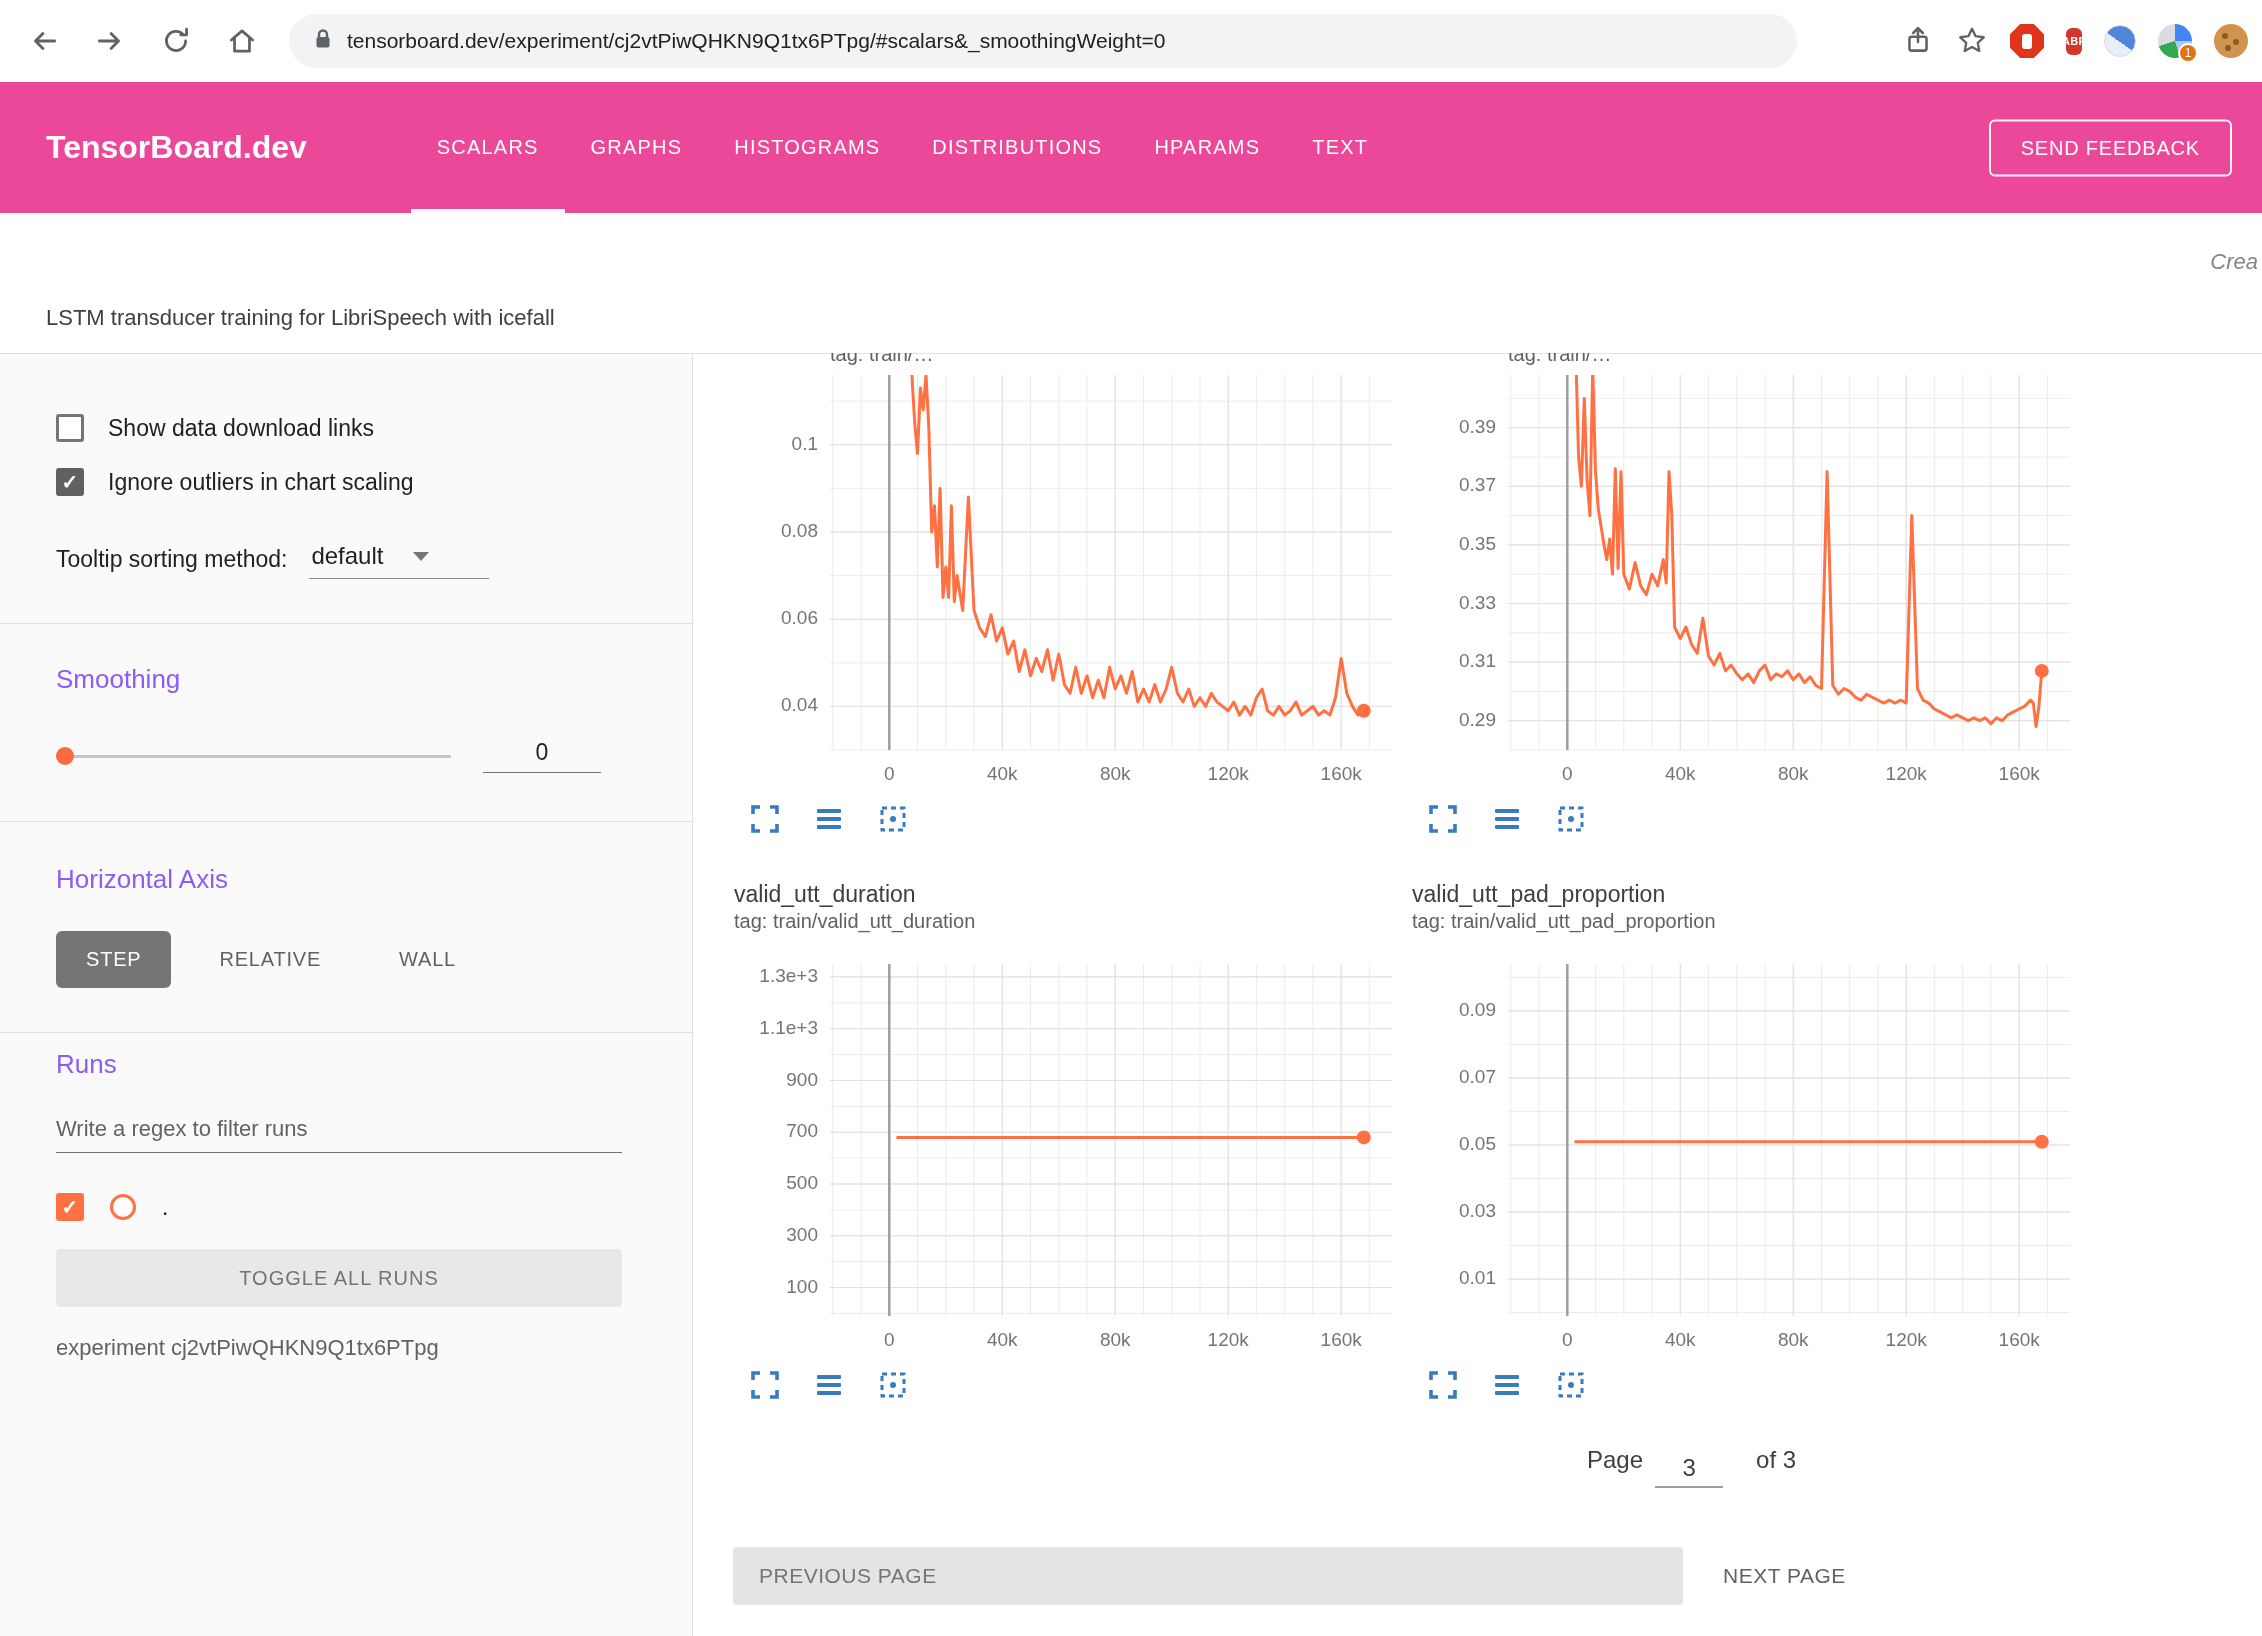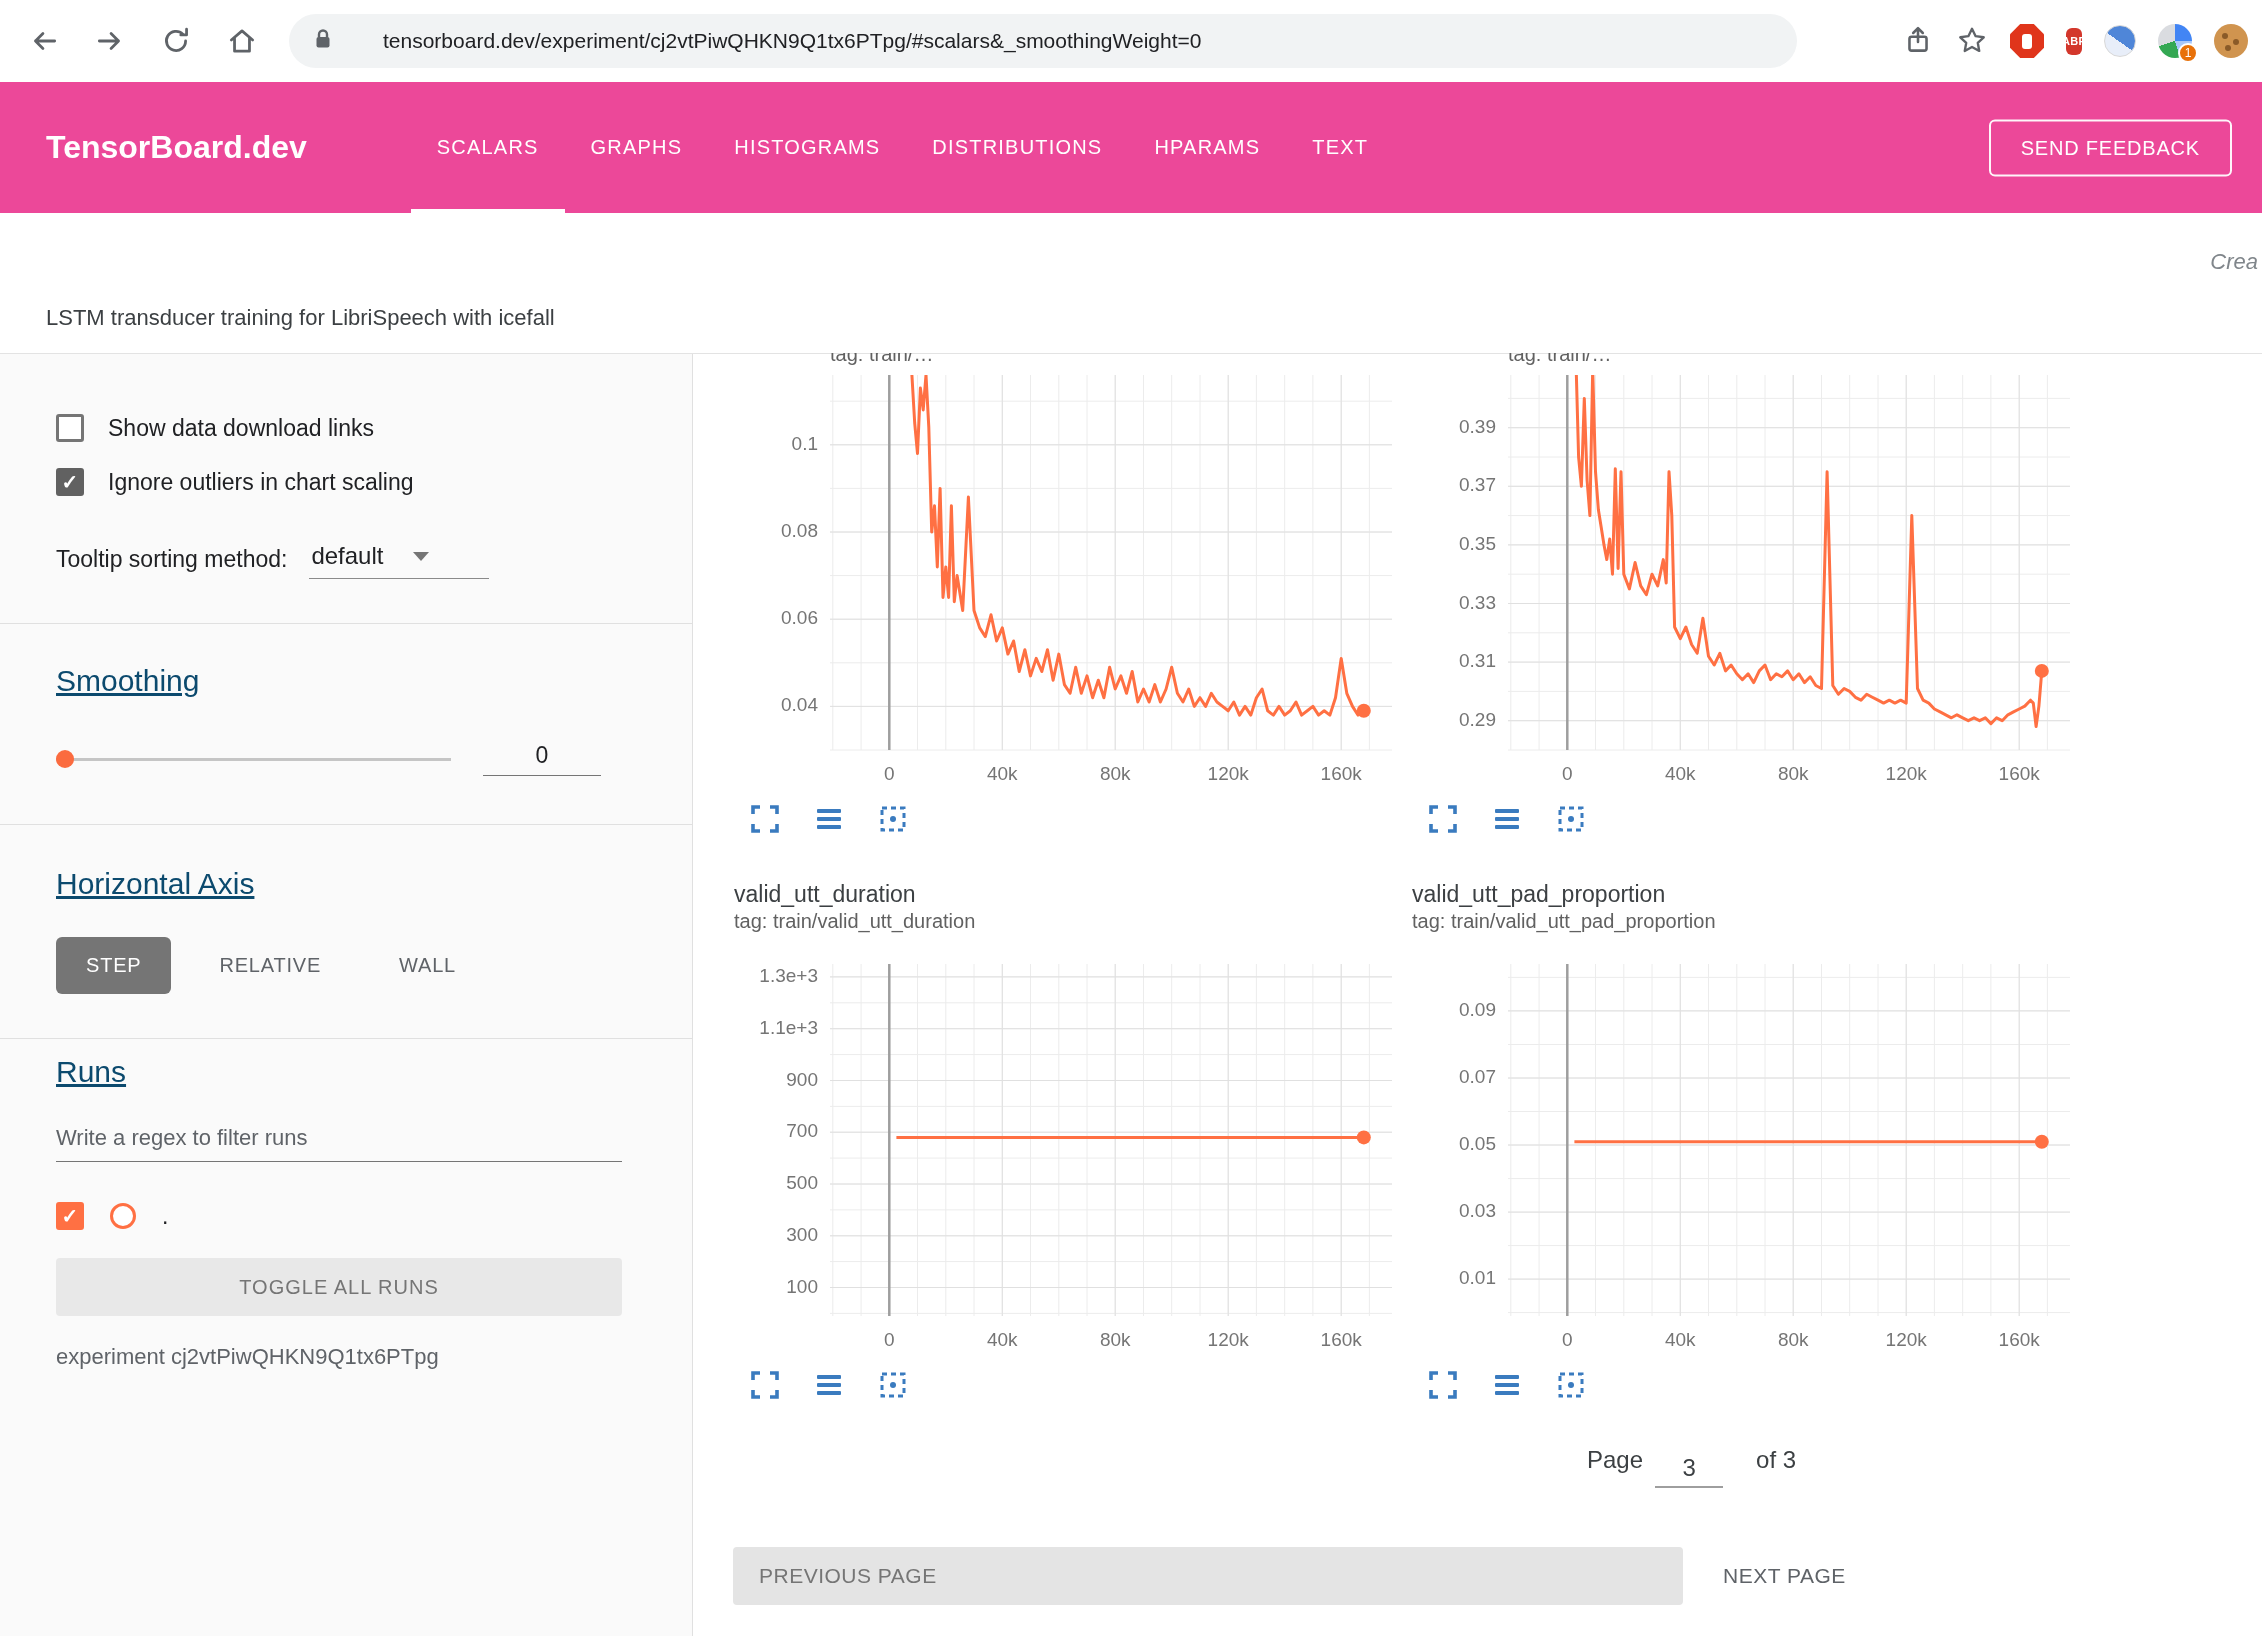--- a/index.html
+++ b/index.html
@@ -4,21 +4,21 @@
 <style>
   html,body{margin:0;padding:0;background:#fff;}
   .page{position:relative;width:2262px;height:1636px;background:#fff;overflow:hidden;
         font-family:"Liberation Sans",sans-serif;}
 
   
   .chrome{position:absolute;left:0;top:0;width:100%;height:82px;background:#fff;}
   .chrome-left{position:absolute;left:28px;top:0;height:82px;display:flex;align-items:center;gap:34px;}
   .chrome-btn{background:none;border:none;padding:0;width:32px;height:32px;cursor:pointer;}
   .url-bar{position:absolute;left:289px;top:14px;width:1508px;height:54px;background:#f1f3f4;
-           border-radius:27px;display:flex;align-items:center;padding:18px 24px;box-sizing:border-box;cursor:text;gap:36px;}
+           border-radius:27px;display:flex;align-items:center;padding:18px 24px;box-sizing:border-box;cursor:text;}
   .url-text{font-size:21px;color:#202124;margin-left:14px;white-space:nowrap;}
   .chrome-right{position:absolute;right:14px;top:0;height:82px;display:flex;align-items:center;gap:22px;}
   .abp{width:16px;height:27px;border-radius:6px;background:#d3372c;color:#fff;font-size:11px;font-weight:bold;
        display:flex;align-items:center;justify-content:center;letter-spacing:.3px;cursor:pointer;}
   .ext-adblock{width:34px;height:34px;background:#e0351b;display:flex;align-items:center;justify-content:center;
        clip-path:polygon(30% 0,70% 0,100% 30%,100% 70%,70% 100%,30% 100%,0 70%,0 30%);cursor:pointer;}
   .hand{width:10px;height:15px;background:#fff;border-radius:3px;}
   .ext-blue{width:32px;height:32px;border-radius:50%;border:1px solid #d8d8d8;box-sizing:border-box;
        background:linear-gradient(215deg,#4f86d8 52%,#e8eef9 48%);cursor:pointer;}
   .ext-avatar{width:34px;height:34px;border-radius:50%;position:relative;cursor:pointer;
@@ -53,21 +53,21 @@
   .checkbox.checked{background:#616161;border-color:#616161;}
   .checkbox.orange{background:#ff7043;border-color:#ff7043;}
   .checkbox span{color:#fff;font-size:20px;font-weight:bold;line-height:1;}
   .chk-label{font-size:23px;color:#202124;}
   .tooltip-row{display:flex;align-items:flex-end;gap:22px;margin-top:46px;}
   .tooltip-label{font-size:23px;color:#202124;padding-bottom:6px;}
   .dropdown{display:flex;align-items:center;gap:30px;border-bottom:1px solid #8a8a8a;padding:0 8px 8px 2px;min-width:170px;cursor:pointer;}
   .dropdown-value{font-size:24px;color:#202124;}
   .caret{width:0;height:0;border-left:8px solid transparent;border-right:8px solid transparent;border-top:9px solid #757575;}
   .divider{height:1px;background:#e0e0e0;margin:44px -70px 0 -56px;}
-  .section-label{font-size:30px;color:#0c4a6e;text-decoration:underline;}
+  .section-label{font-size:26px;color:#8b5cf6;}
   .slider-row{display:flex;align-items:center;margin-top:44px;}
   .slider{position:relative;width:395px;height:18px;flex:none;cursor:pointer;}
   .slider-track{position:absolute;left:0;right:0;top:8px;height:3px;background:#c5c5c5;}
   .slider-thumb{position:absolute;left:0;top:0;width:18px;height:18px;border-radius:50%;background:#fb6b3f;cursor:grab;}
   .slider-value{width:118px;margin-left:32px;border:none;border-bottom:1.5px solid #757575;background:transparent;
        font-size:23px;text-align:center;padding:0 0 6px;font-family:inherit;color:#202124;}
   .axis-btn-row{display:flex;gap:18px;margin-top:36px;}
   .axis-btn{font-size:20px;letter-spacing:.8px;padding:17px 30px;border:none;background:transparent;color:#5f6368;
        border-radius:6px;font-family:inherit;cursor:pointer;}
   .axis-btn.active{background:#757575;color:#fff;}

